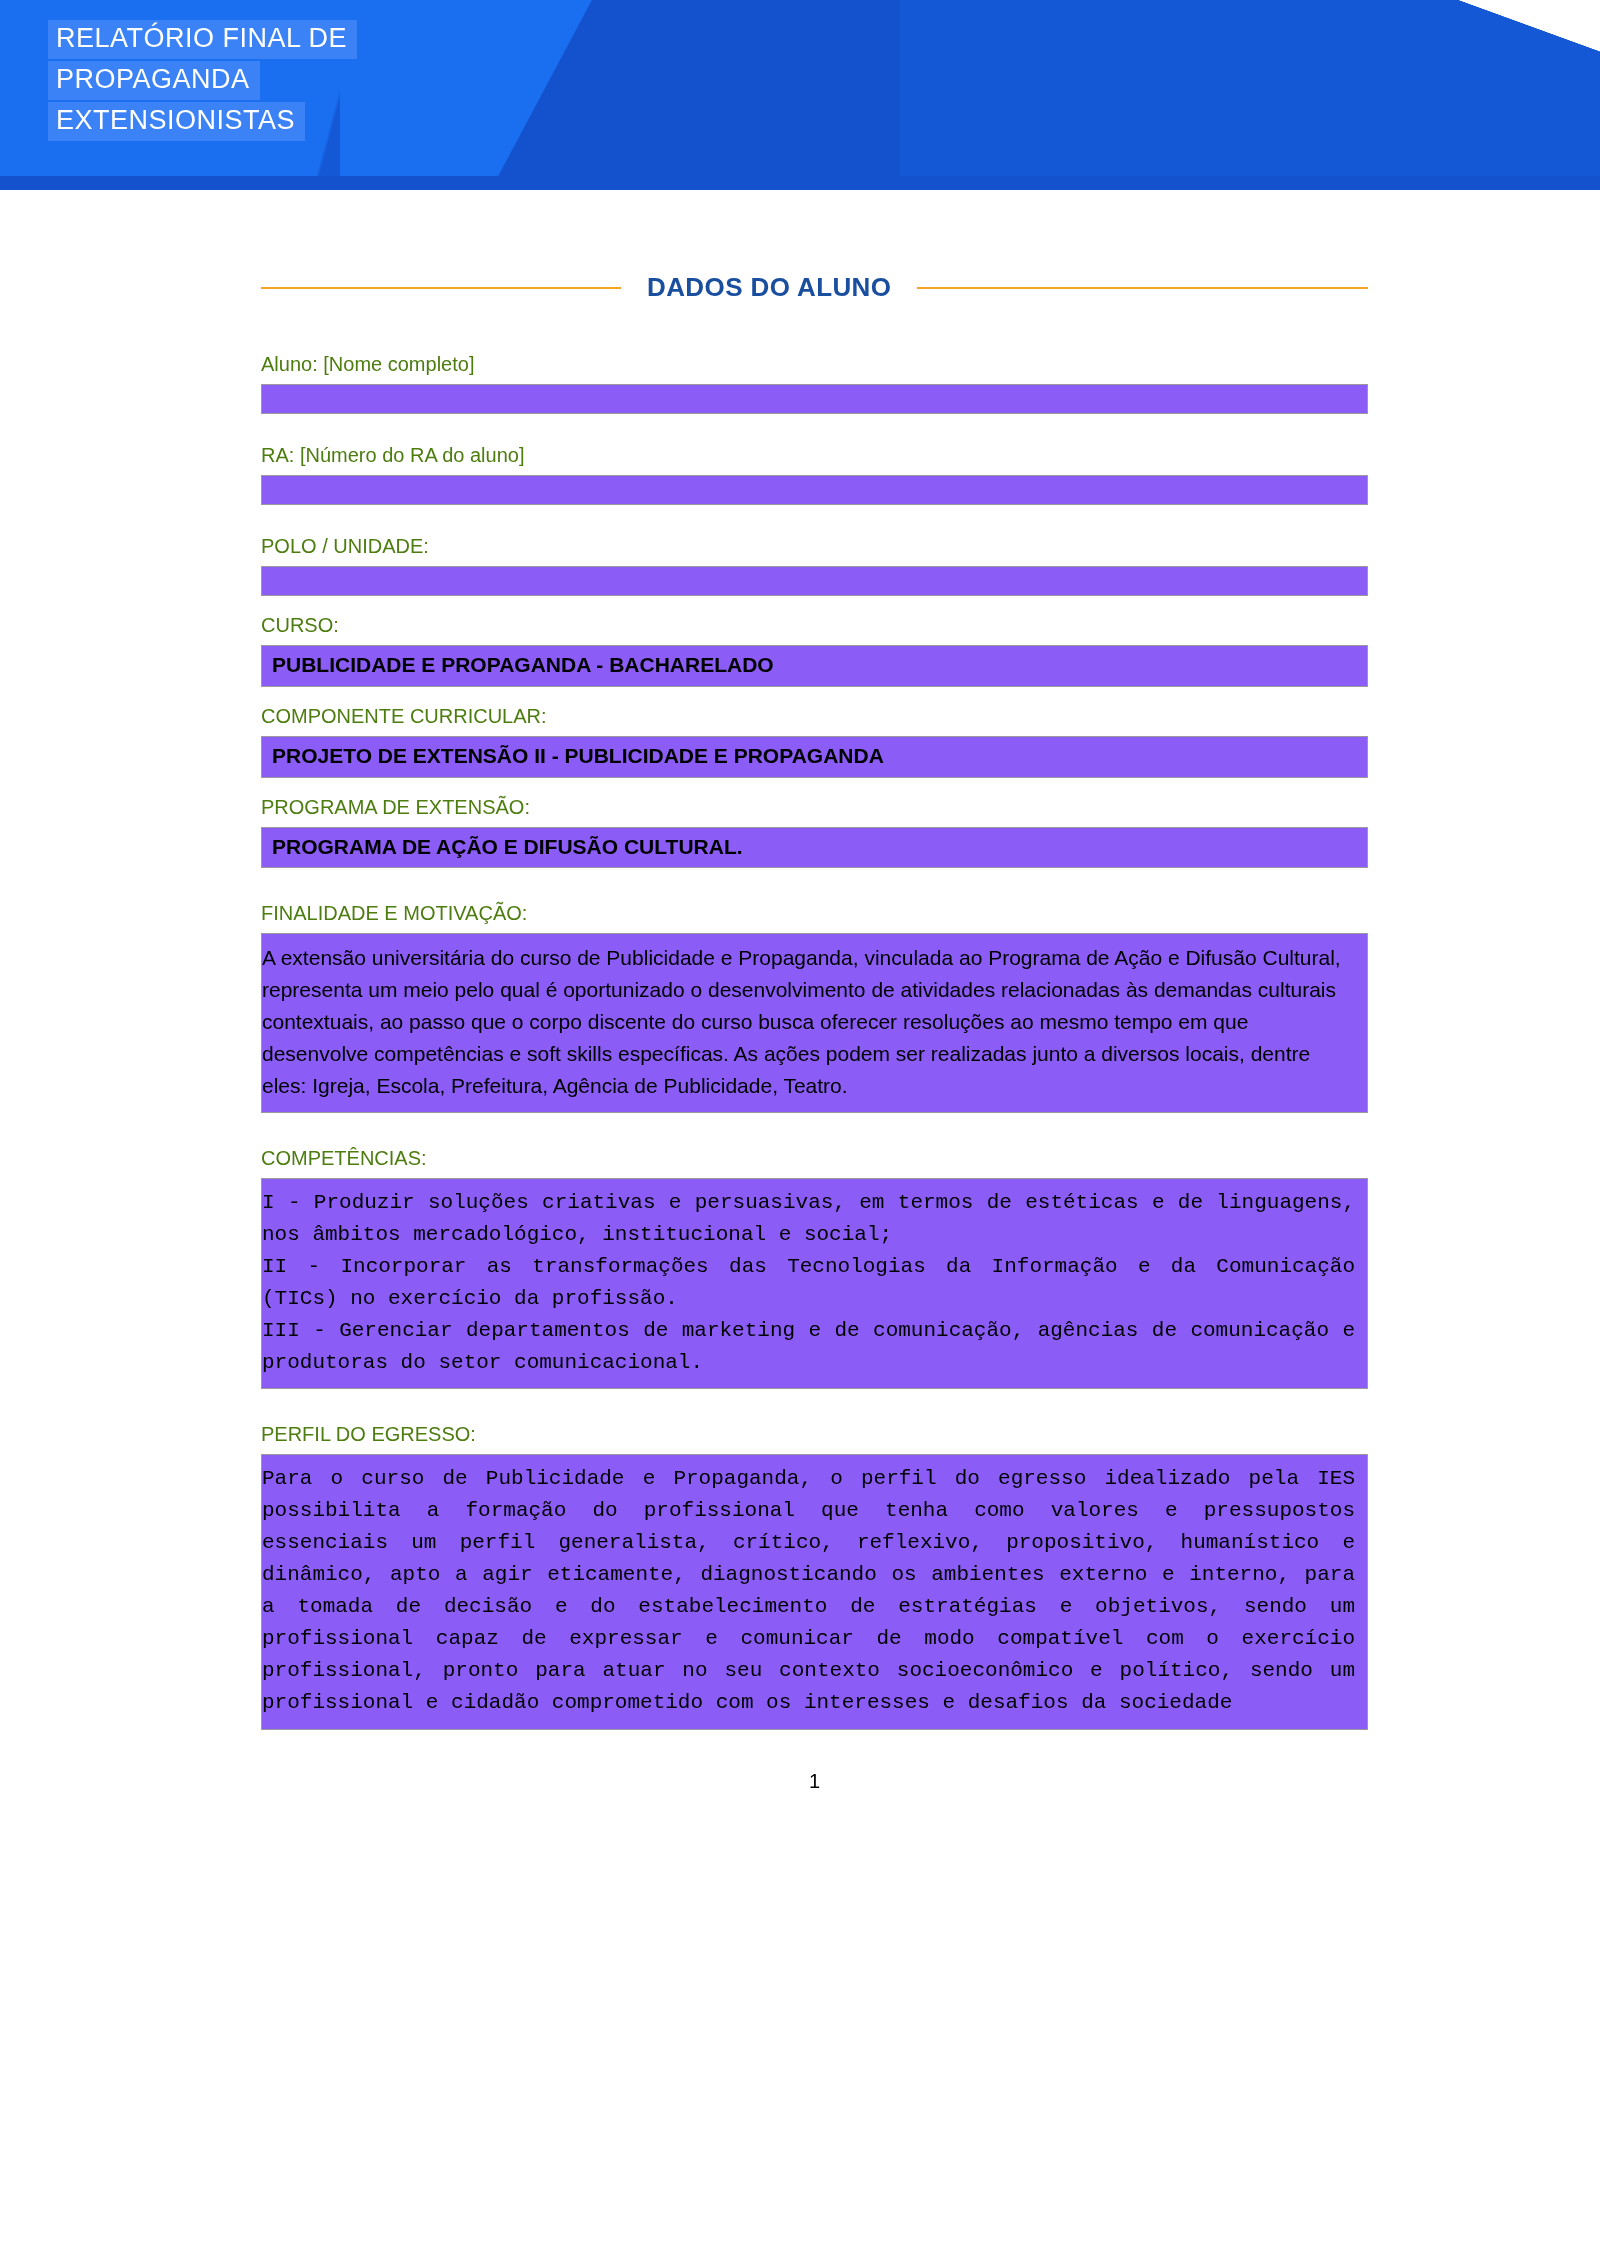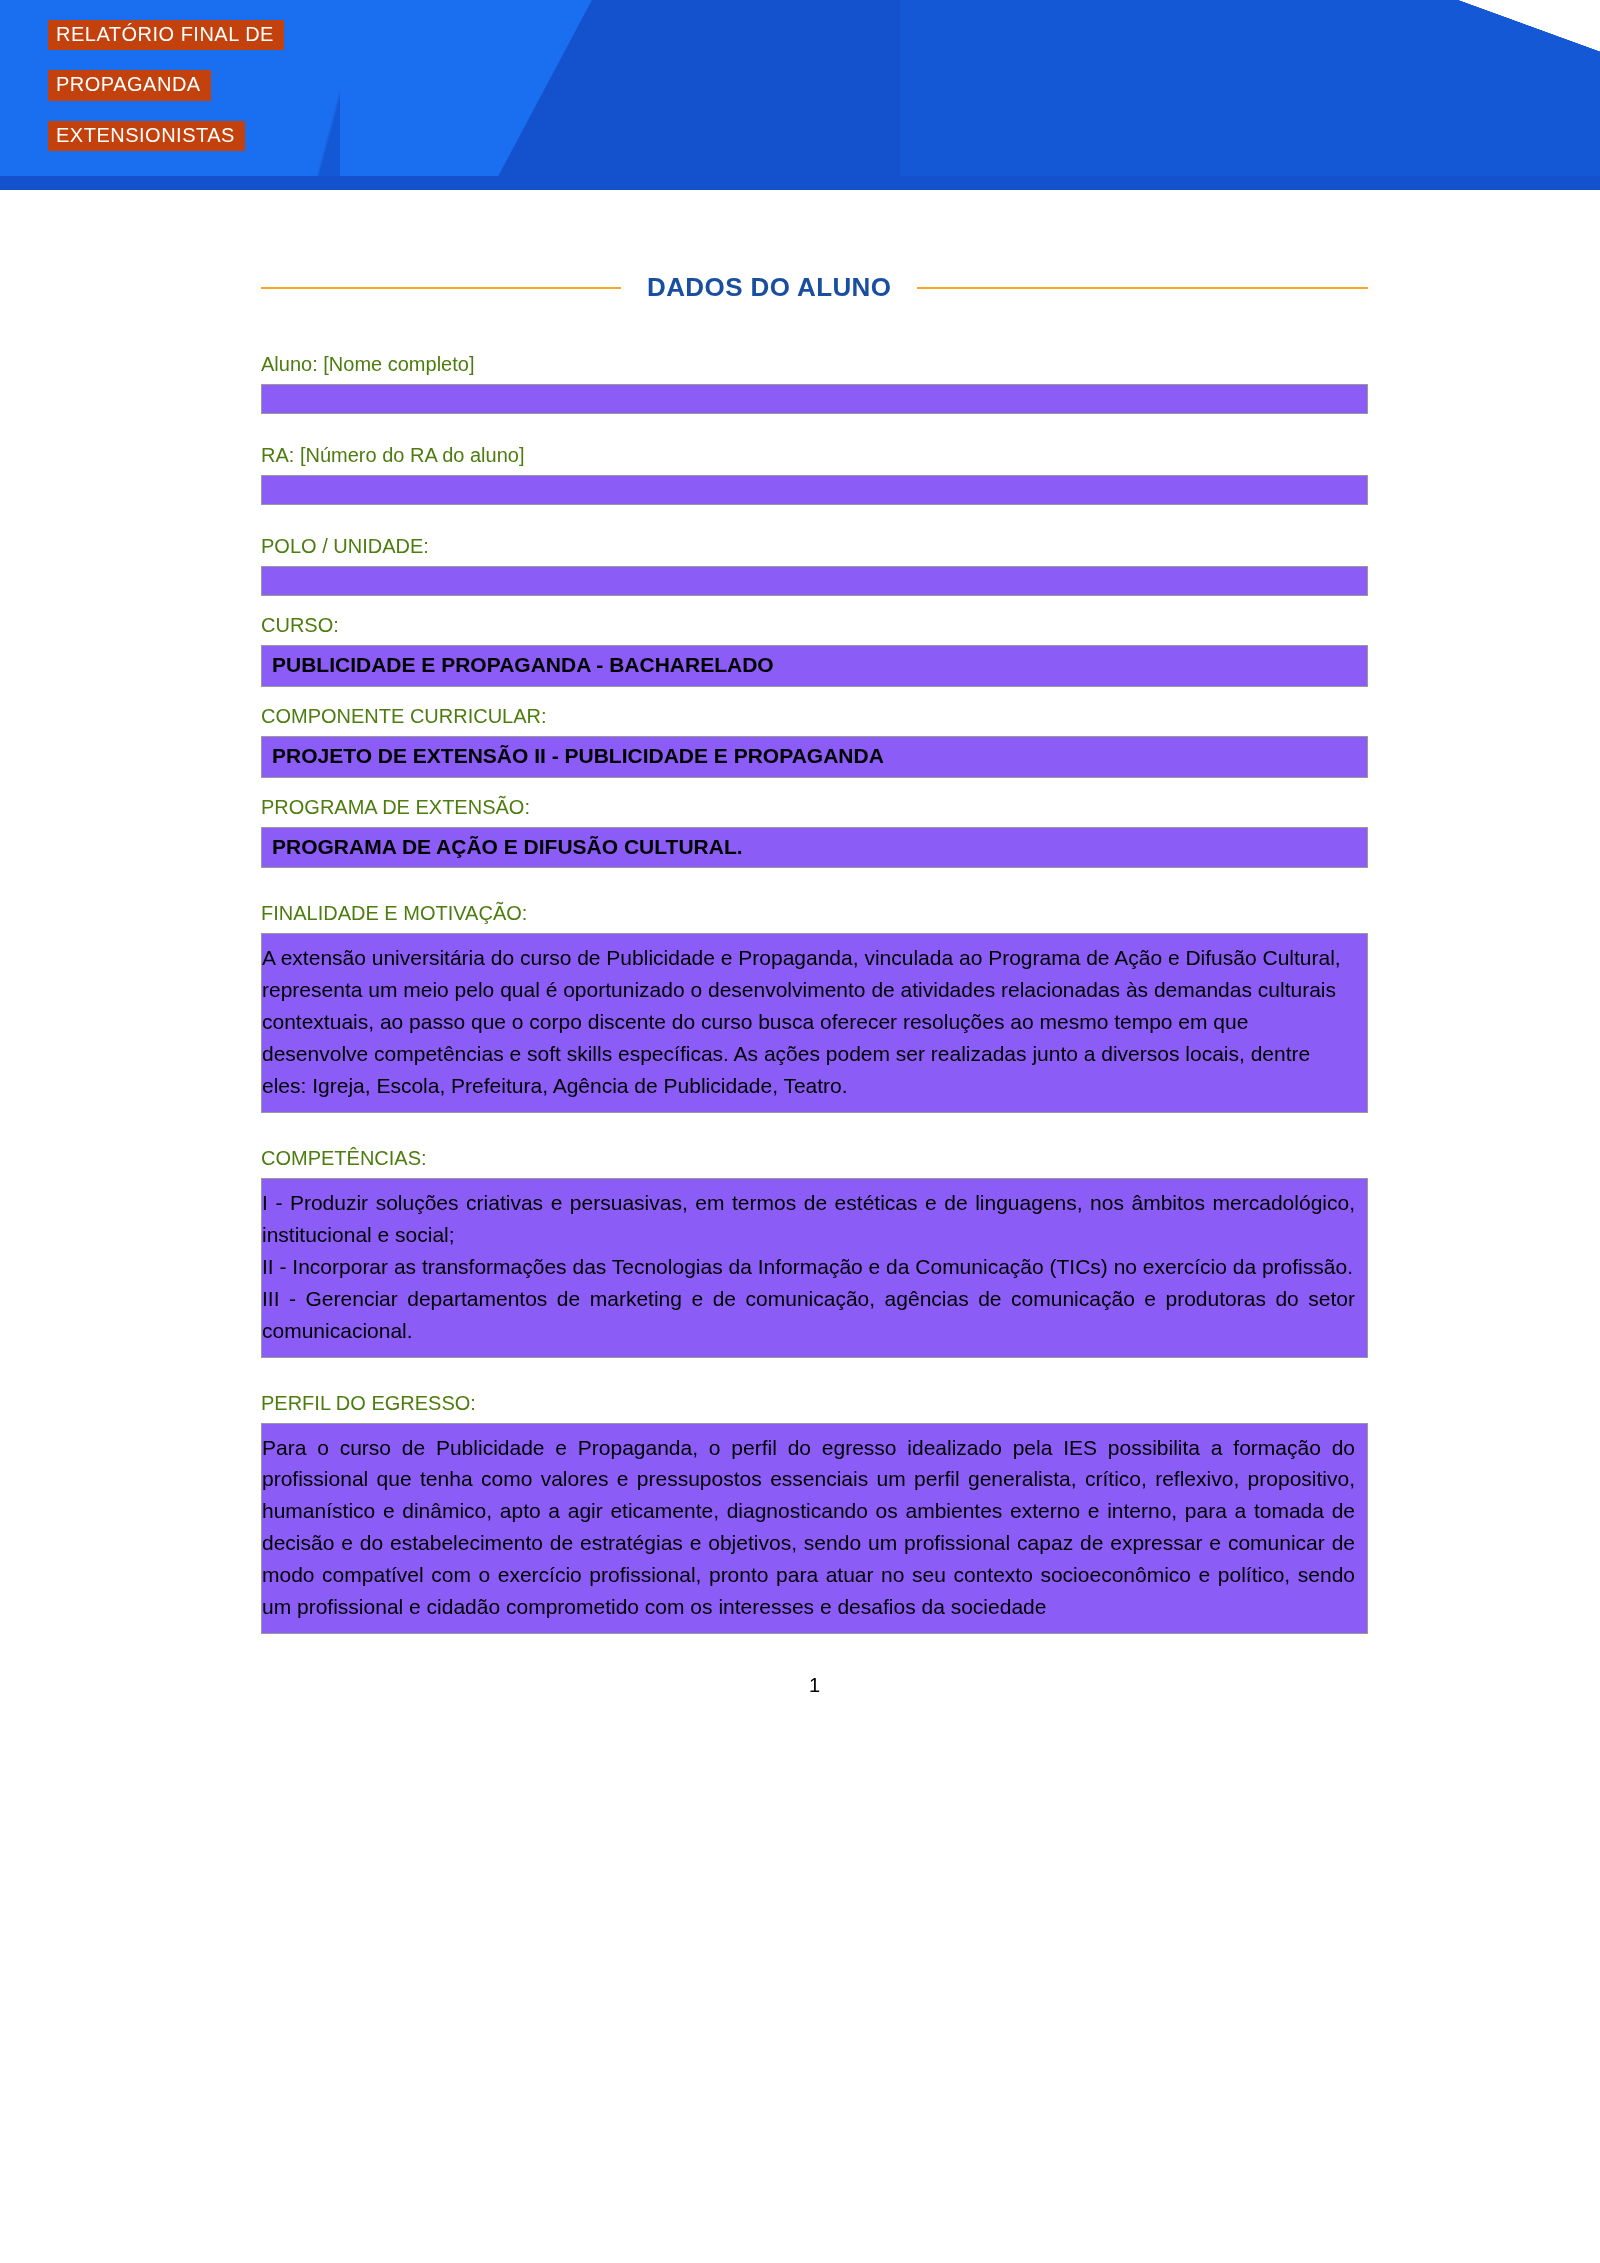--- a/index.html
+++ b/index.html
@@ -53,29 +53,29 @@
   }
   .banner-title {
     position: absolute;
     left: 48px;
     top: 20px;
     width: 700px;
     z-index: 5;
   }
   .banner-title span {
     display: inline-block;
-    background: #c2410c;
+    background: #3b82f6;
     color: #ffffff;
     font-family: "Liberation Sans", sans-serif;
-    font-size: 20px;
+    font-size: 27px;
     font-weight: 400;
     letter-spacing: 0.5px;
     line-height: 1.22;
     padding: 2px 10px 4px 8px;
-    margin-bottom: 20px;
+    margin-bottom: 2px;
   }
   .banner-bottom-strip {
     position: absolute;
     left: 0;
     bottom: 0;
     width: 1600px;
     height: 14px;
     background: #1352cc;
   }
 
@@ -125,21 +125,21 @@
     line-height: 1.42;
     background: #8b5cf6;
   }
   .field-box.empty { height: 30px; padding: 0; }
   .field-box.bold { font-weight: bold; font-size: 21px; }
   .field-box.para {
     padding: 8px 12px 10px 0;
     font-size: 21px;
     line-height: 1.52;
   }
-  .field-box.justify { text-align: justify; }
+  .field-box.justify { text-align: justify; font-family: Liberation Mono, monospace; }
   .gap-sm { margin-bottom: 26px; }
   .gap-md { margin-bottom: 30px; }
   .gap-xs { margin-bottom: 14px; }
 
   
   .page-number {
     text-align: center;
     font-size: 20px;
     margin-top: 40px;
     padding-bottom: 40px;

